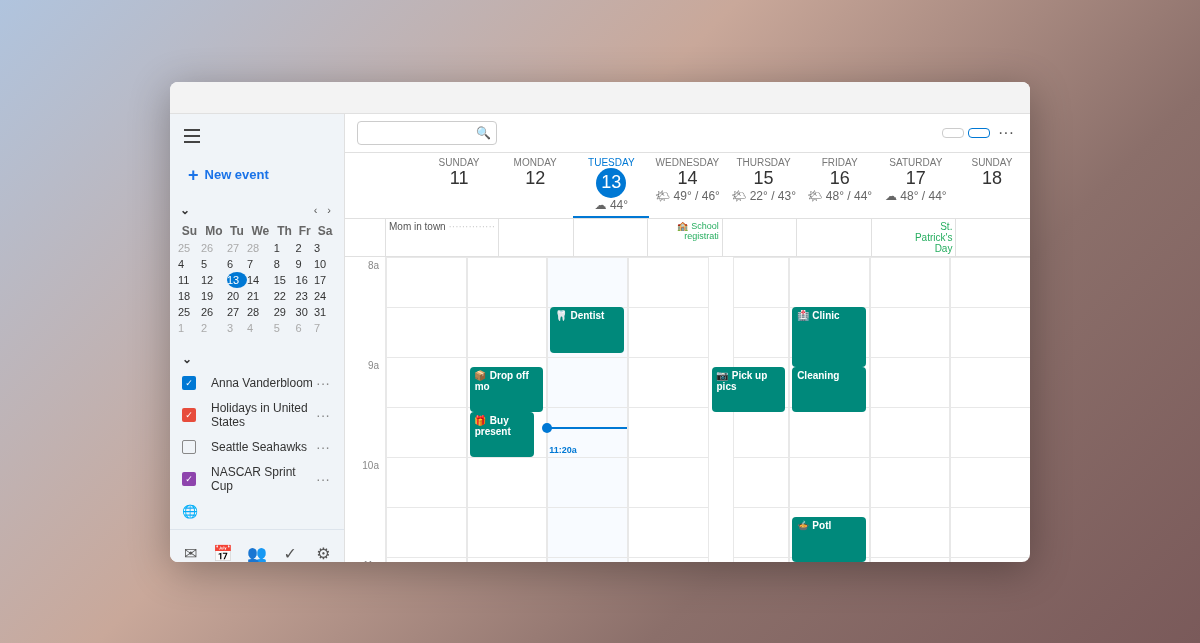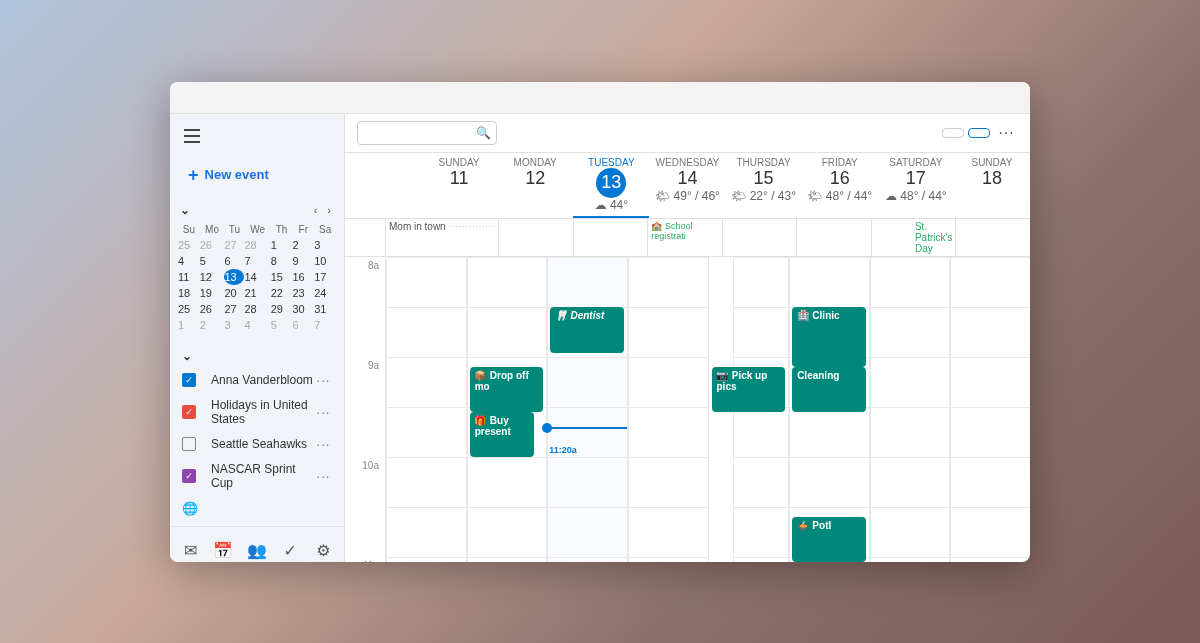--- a/index.html
+++ b/index.html
@@ -128,25 +128,25 @@
       color: #555;
       font-size: 11px;
       padding: 2px 3px;
       border-radius: 3px;
     }
     .mini-cal-grid {
       width: 100%;
       border-collapse: collapse;
     }
     .mini-cal-grid th {
-      font-size: 10px;
+      font-size: 12px;
       color: #666;
       text-align: center;
       padding: 2px 0;
-      font-weight: 400;
+      font-weight: 700;
     }
     .mini-cal-grid td {
       font-size: 11px;
       text-align: left;
       padding: 2px 0;
       cursor: pointer;
       color: #333;
       border-radius: 50%;
     }
     .mini-cal-grid td.other-month { color: #aaa; }
@@ -323,20 +323,21 @@
       margin: 0 auto;
     }
     .day-header.today-col { border-bottom: 2px solid #0078d4; }
     .day-header .weather { font-size: 12px; color: #666; }
     .allday-row {
       display: grid;
       grid-template-columns: 40px repeat(8, 1fr);
       border-bottom: 1px solid #e0e0e0;
       flex-shrink: 0;
       min-height: 20px;
+      text-align: right;
     }
     .allday-cell {
       padding: 2px 3px;
       font-size: 10px;
       border-left: 1px solid #e0e0e0;
       min-height: 18px;
     }
     .allday-event {
       color: #555;
       font-size: 10px;
@@ -690,21 +691,21 @@
               </div>
             </div>
             <div style="position: relative; border-left: 1px solid rgb(232, 232, 232); background: rgb(248, 251, 255);">
               <div class="time-cell today-col"></div>
               <div class="time-cell today-col"></div>
               <div class="time-cell today-col"></div>
               <div class="time-cell today-col"></div>
               <div class="time-cell today-col"></div>
               <div class="time-cell today-col"></div>
               <div class="time-cell today-col"></div>
-              <div class="event-block teal" style="top: 50px; left: 3px; right: 3px; height: 46px; font-style: italic;">
+              <div class="event-block teal" style="top: 50px; left: 3px; right: 3px; height: 46px;">
                 <div class="ev-title">🦷 Dentist</div>
               </div>
               <div class="current-time-line" style="top: 170px;">
                 <div class="current-time-label">11:20a</div>
               </div>
             </div>
             <div style="position: relative; border-left: 1px solid rgb(232, 232, 232);">
               <div class="time-cell"></div>
               <div class="time-cell"></div>
               <div class="time-cell"></div>

